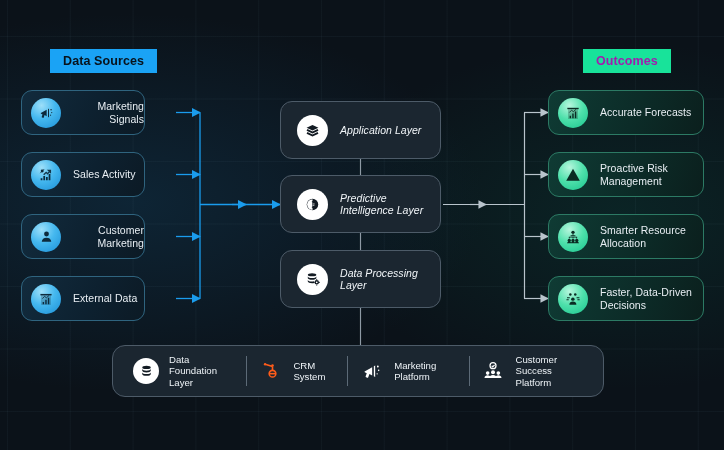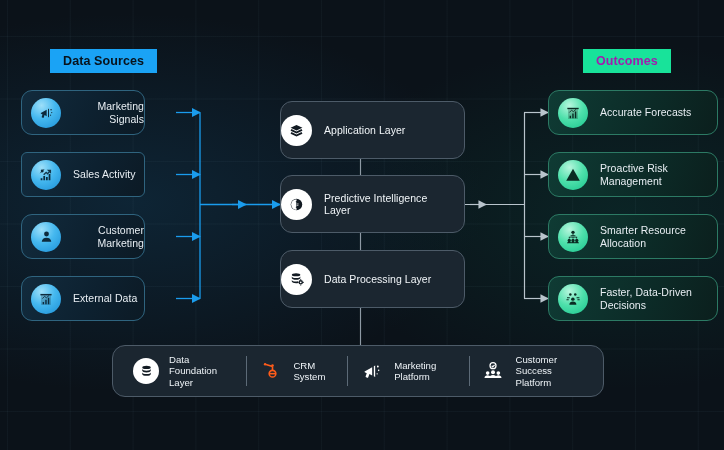--- a/index.html
+++ b/index.html
@@ -64,41 +64,42 @@
     left: 21px; width: 124px; height: 45px;
     background: linear-gradient(115deg, #122b3d 0%, #0d2130 55%, #0c1a25 100%);
     border: 1px solid #2f647f;
     text-align: right;
   }
   .src .ic {
     background: radial-gradient(circle at 35% 25%, #9ddff9 0%, #45b8ef 45%, #1b8fd6 100%);
     color: #0d2a3c;
   }
   .src-1 { top: 90px; }
-  .src-2 { top: 152px; border-radius: 6px; }
+  .src-2 { top: 152px; }
   .src-3 { top: 214px; }
   .src-4 { top: 276px; }
 
   
   .mid {
-    left: 280px; width: 185px; height: 58px;
+    left: 280px; width: 161px; height: 58px;
     background: #1b2630;
     border: 1px solid #4d5b68;
     border-radius: 12px;
-    padding-left: 0;
+    padding-left: 16px;
+    font-style: italic;
   }
   .mid .ic { width: 31px; height: 31px; background: #ffffff; color: #121a22; }
   .mid .lbl { color: #f1f5f8; max-width: 112px; }
   .mid-1 { top: 101px; }
   .mid-2 { top: 175px; }
   .mid-3 { top: 250px; }
 
   
   .out {
-    left: 548px; width: 170px; height: 45px;
+    left: 548px; width: 156px; height: 45px;
     background: linear-gradient(110deg, #0f3b34 0%, #0c2c28 55%, #0b1f1d 100%);
     border: 1px solid #2c7a64;
   }
   .out .ic {
     background: radial-gradient(circle at 38% 25%, #b6f6dd 0%, #4ee0ab 48%, #19c58c 100%);
     color: #0a2b23;
   }
   .out-1 { top: 90px; }
   .out-2 { top: 152px; }
   .out-3 { top: 214px; }

